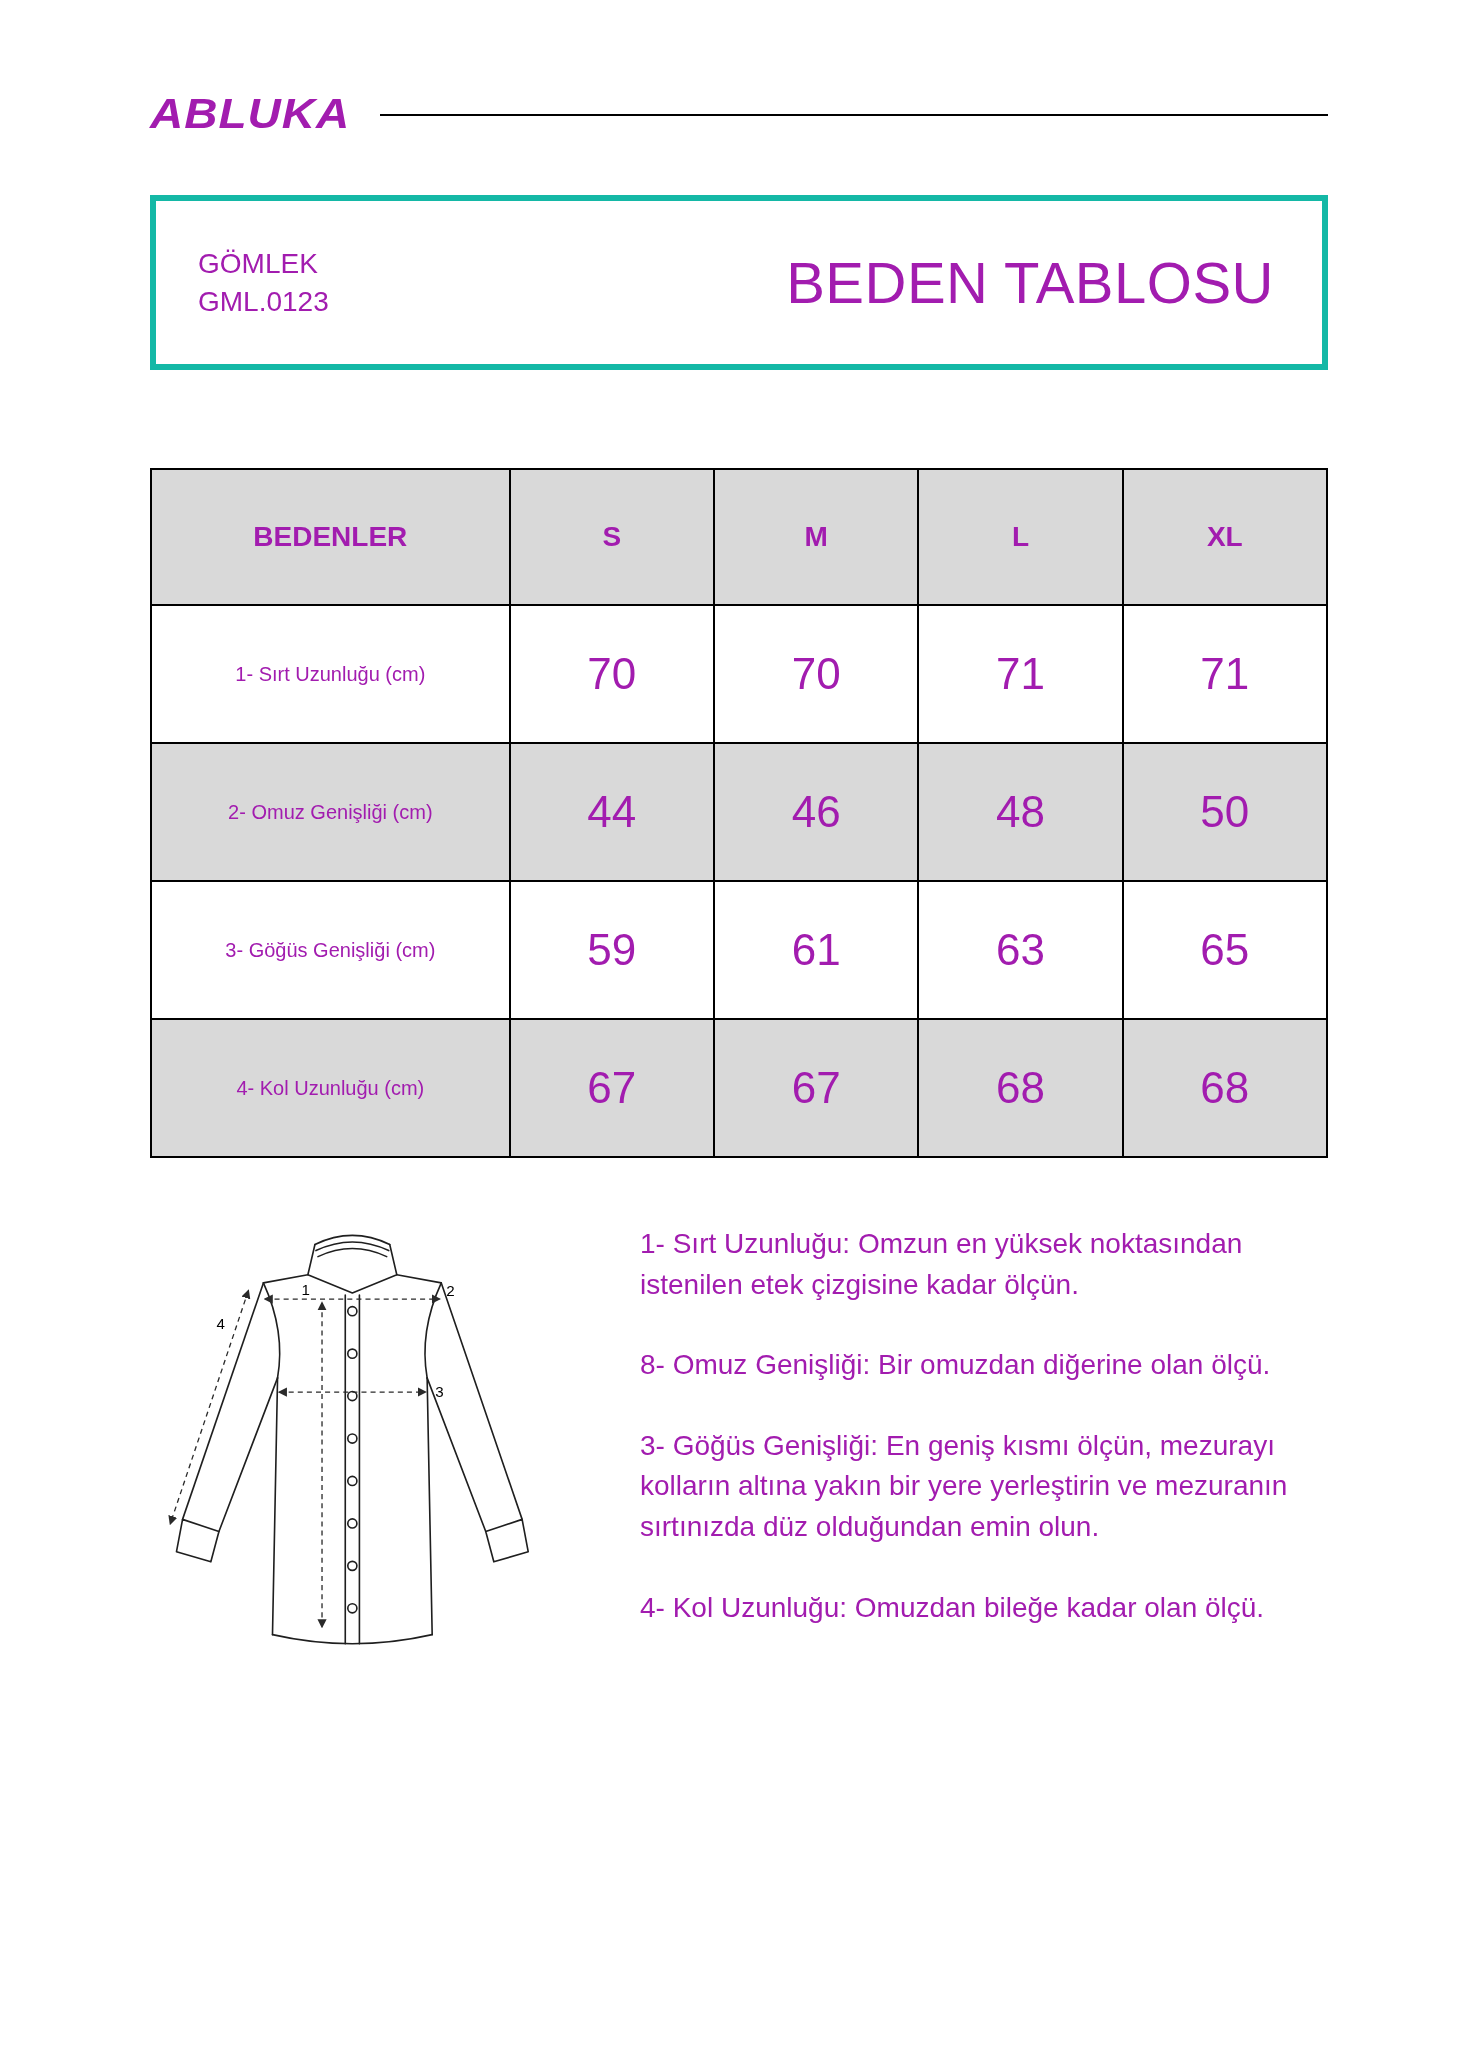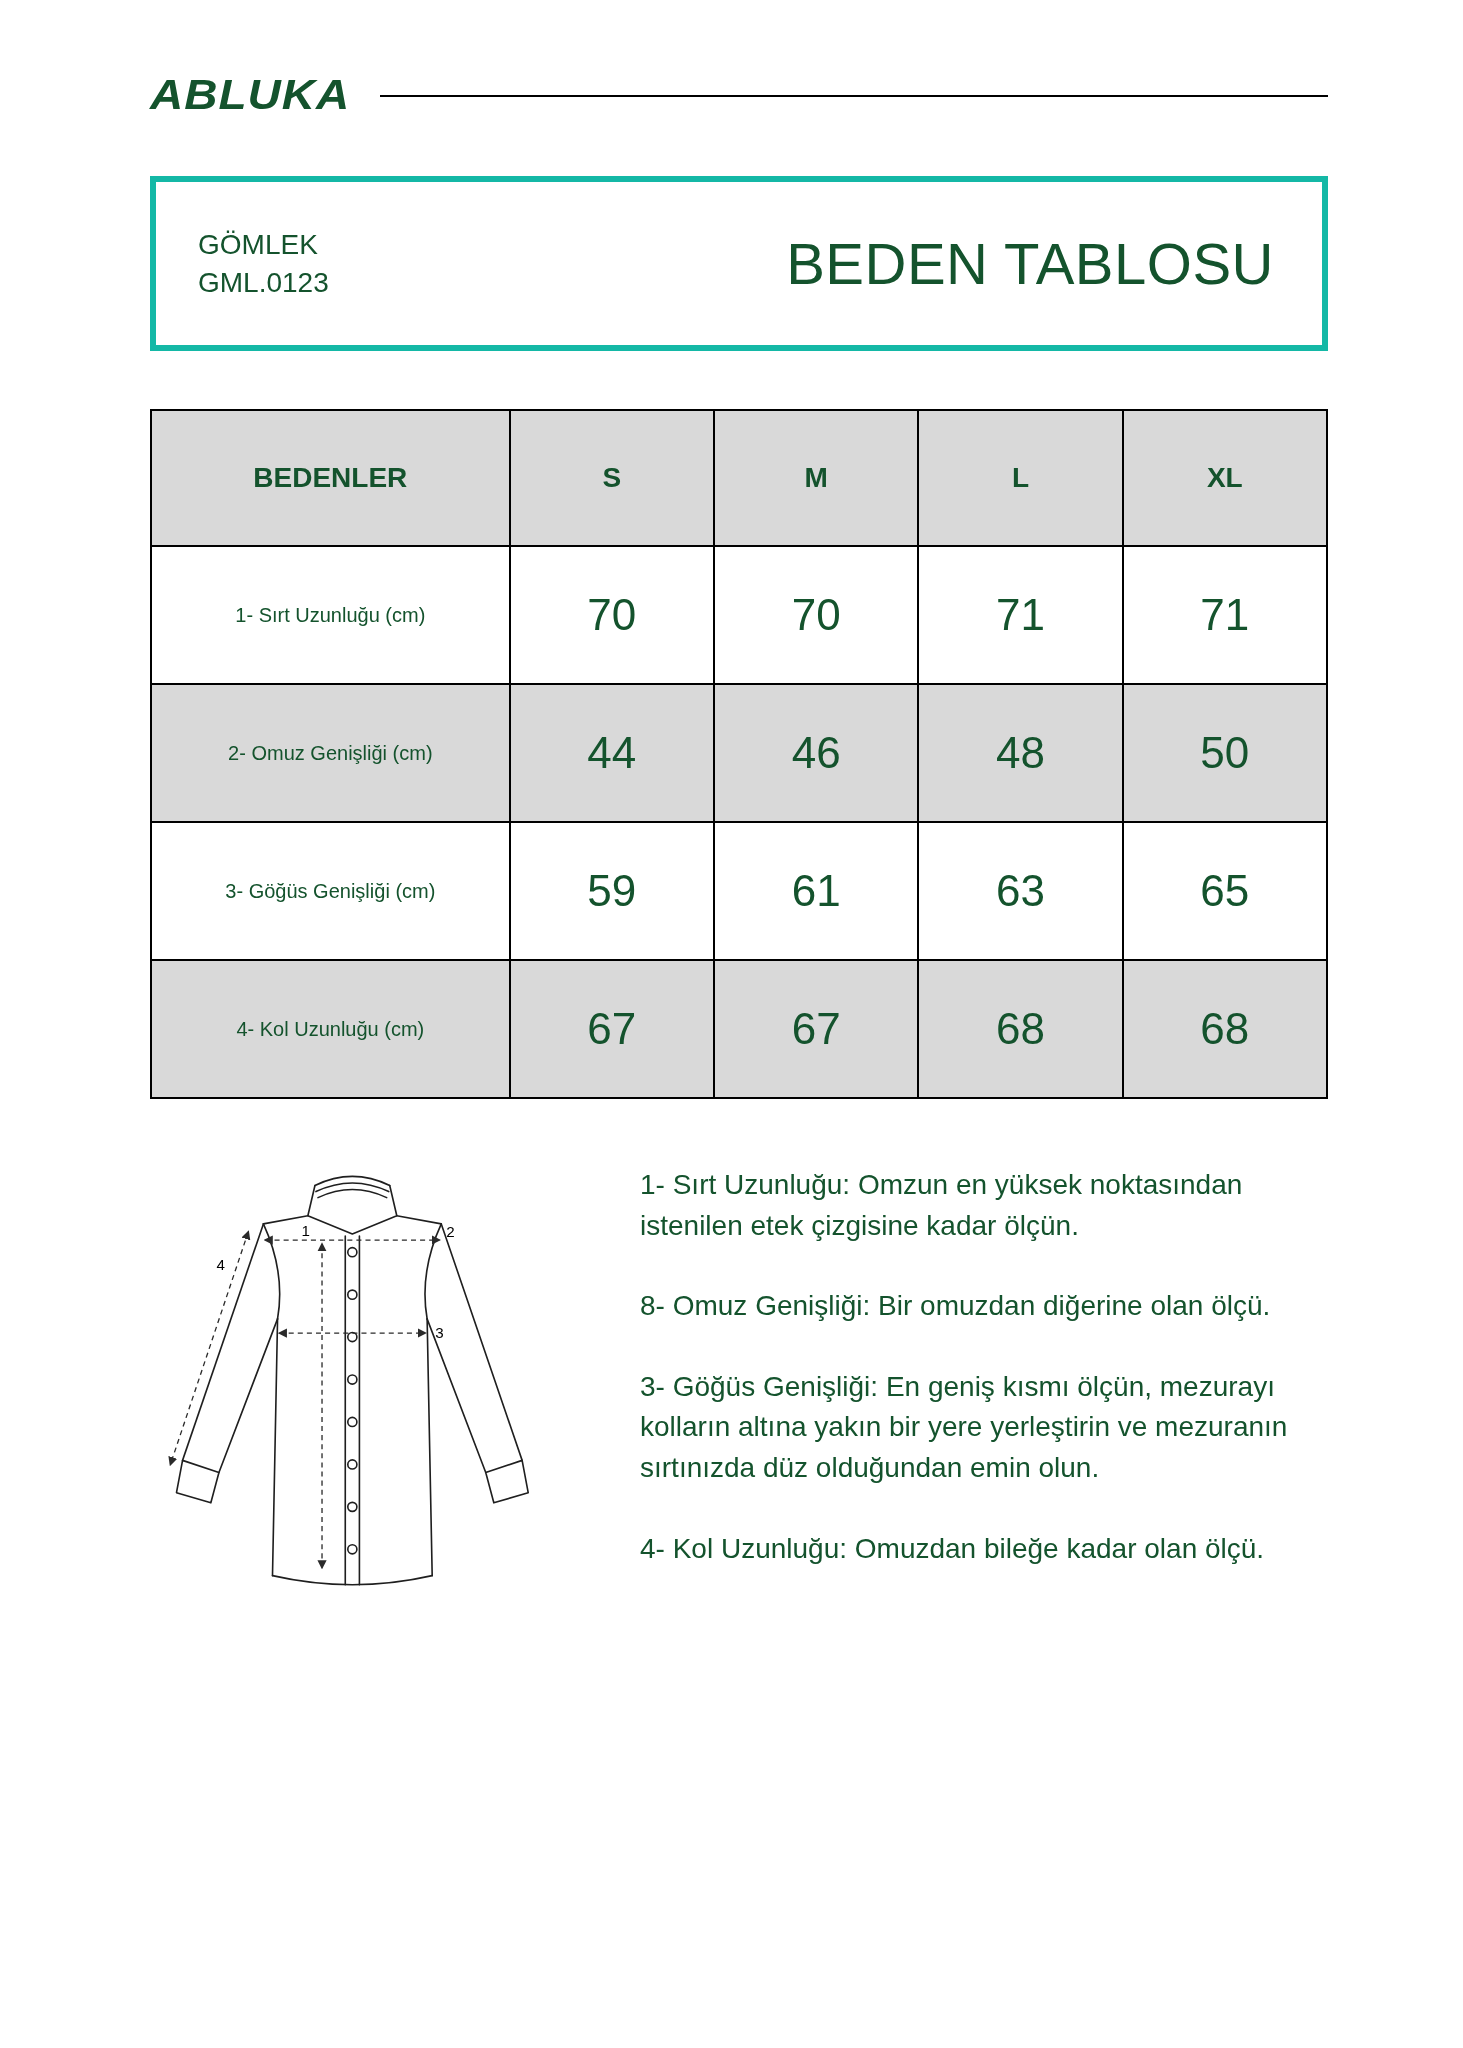--- a/index.html
+++ b/index.html
@@ -1,23 +1,23 @@
 <!DOCTYPE html>
 <html><head>
 <meta charset="utf-8">
 <style>
   * { box-sizing: border-box; }
   html, body { margin: 0; padding: 0; background: #ffffff; }
   .page {
     width: 1463px;
     height: 2048px;
     background: #ffffff;
-    color: #14532d;
+    color: #a21caf;
     font-family: "Liberation Sans", sans-serif;
-    padding: 67px 135px 0 150px;
+    padding: 86px 135px 0 150px;
     overflow: hidden;
   }
 
   
   .logo-row { display: flex; align-items: center; gap: 30px; }
   .logo {
     font-size: 46px;
     font-weight: 900;
     font-style: italic;
     letter-spacing: 1px;
@@ -37,21 +37,21 @@
     padding: 0 48px 0 42px;
   }
   .product-block { font-size: 28px; font-weight: 500; line-height: 1.35; }
   .sheet-title { font-size: 58px; font-weight: 500; letter-spacing: 0.5px; }
 
   
   table.size-table {
     width: 100%;
     border-collapse: collapse;
     table-layout: fixed;
-    margin-top: 58px;
+    margin-top: 98px;
   }
   table.size-table th, table.size-table td {
     border: 2px solid #000;
     text-align: center;
     vertical-align: middle;
     padding: 0 8px;
   }
   table.size-table th { height: 136px; font-size: 28px; font-weight: 700; background: #d9d9d9; }
   table.size-table td { height: 138px; }
   td.row-label { font-size: 20px; font-weight: 400; }

